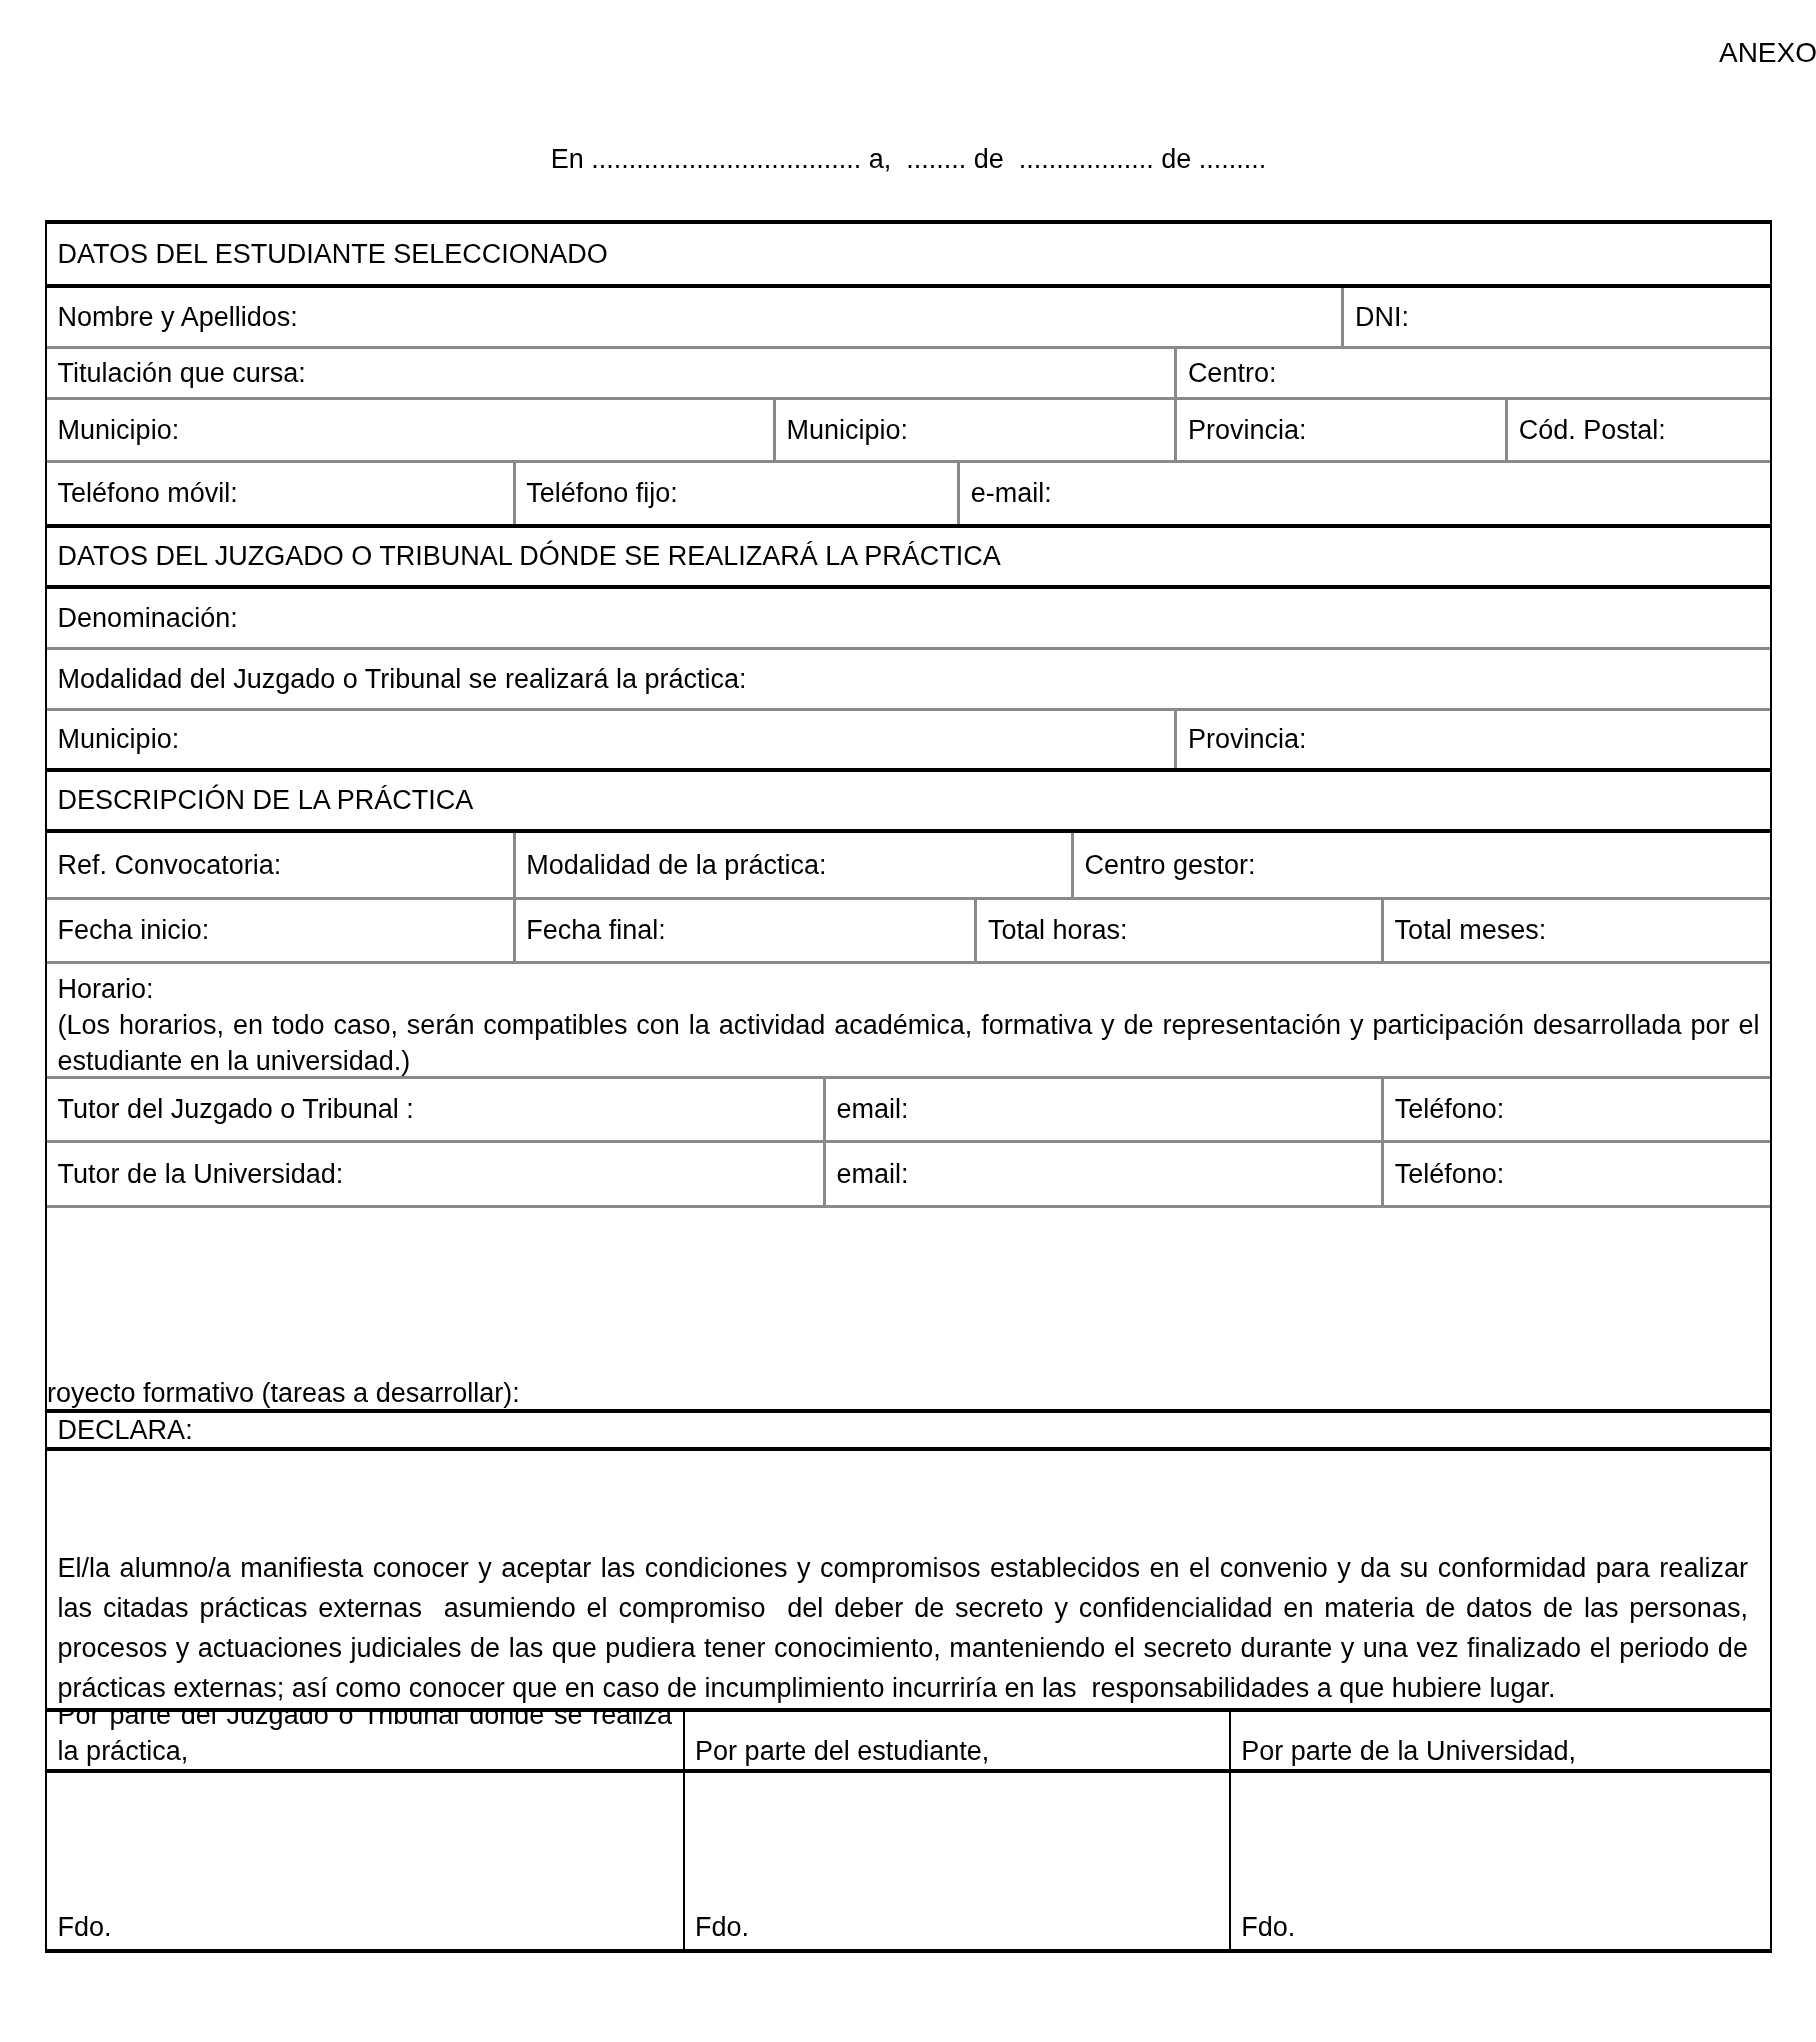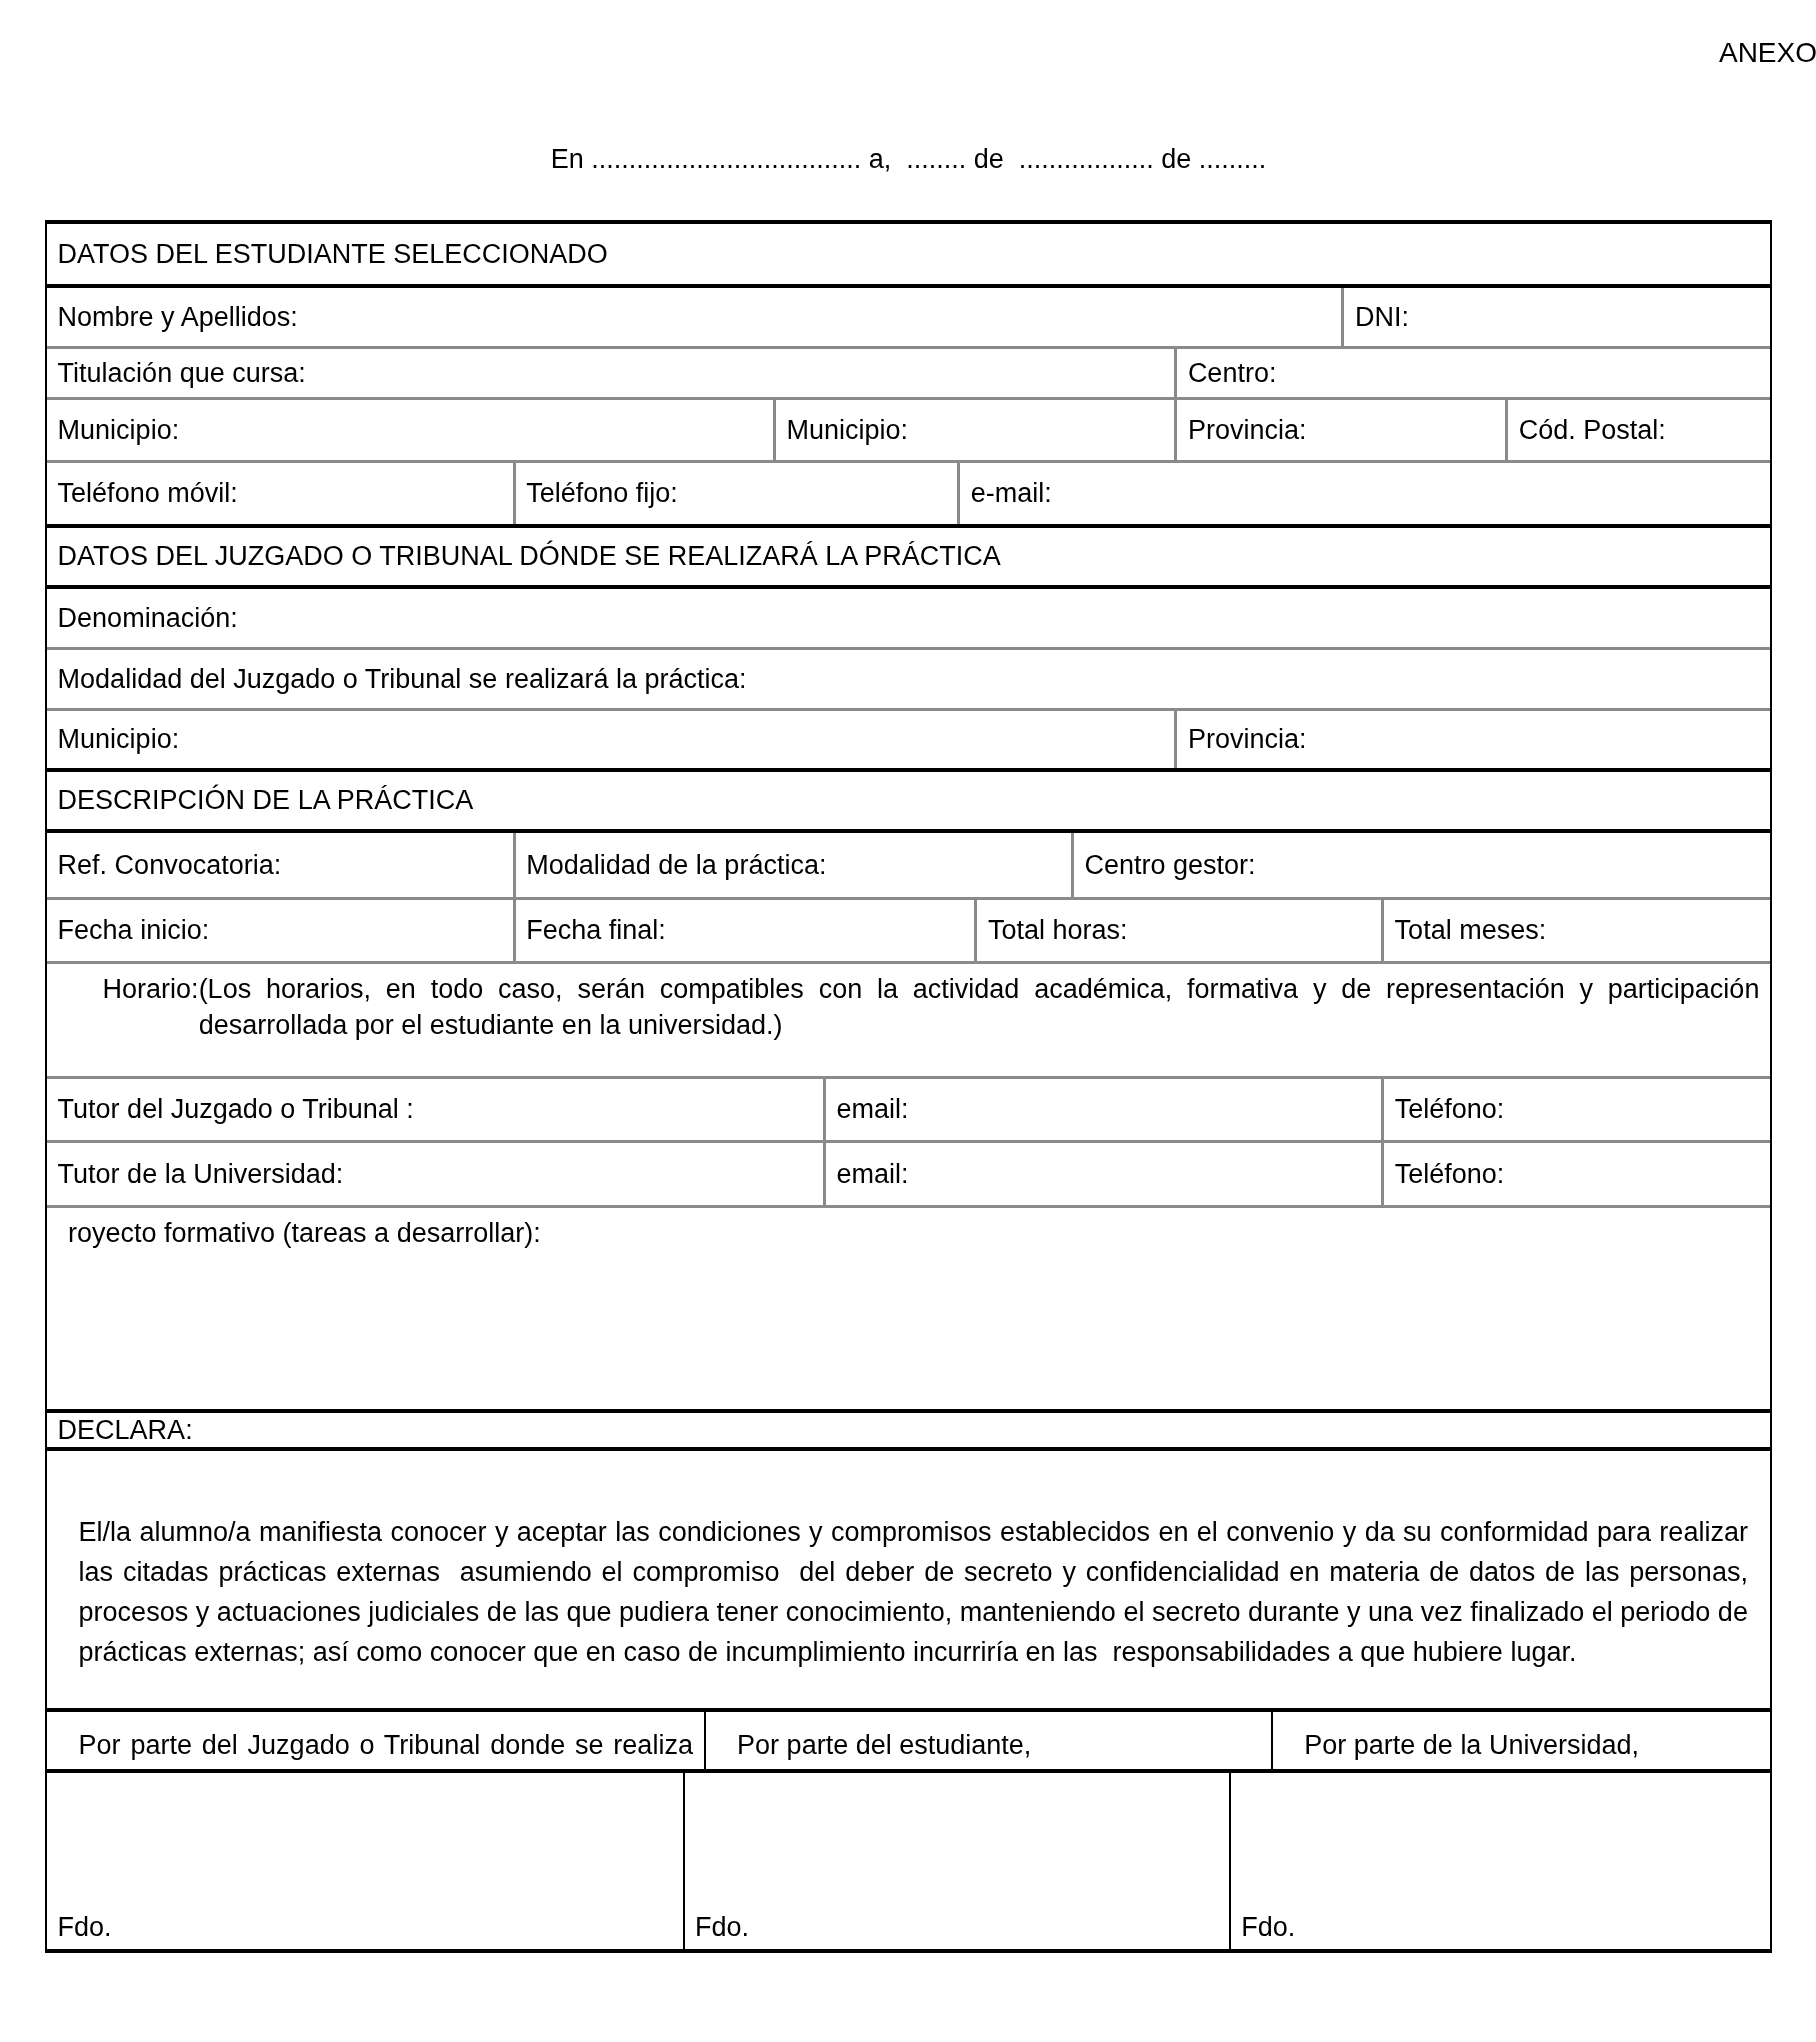--- a/index.html
+++ b/index.html
@@ -46,28 +46,28 @@
   .cell {
     box-sizing: border-box;
     display: flex;
     align-items: center;
     padding: 0 10.6px;
     overflow: hidden;
     border-right: 3.3px solid #8a8a8a;
   }
   .cell:last-child { border-right: none; }
   .cell.grow { flex: 1; }
-  .cell.top { align-items: flex-start; padding-top: 9.8px; margin-left: 21px; }
+  .cell.top { align-items: flex-end; padding-top: 9.8px; }
   .cell.bottom { align-items: flex-end; padding-bottom: 6.5px; }
   .cell.col {
+    flex-direction: column;
     align-items: stretch;
     justify-content: flex-start;
     padding-top: 6.5px;
     line-height: 36px;
-    margin-left: 45px;
   }
   .cell.nopad-left { padding-left: 0; }
   .section-header { font-size: 27px; text-align: center; }
   .justify { text-align: justify; white-space: pre-wrap; }
   .decl-par {
     line-height: 40px;
     padding-top: 51px;
     padding-right: 11.5px;
   }
   .sig .cell { border-right: 2.5px solid #000; }

